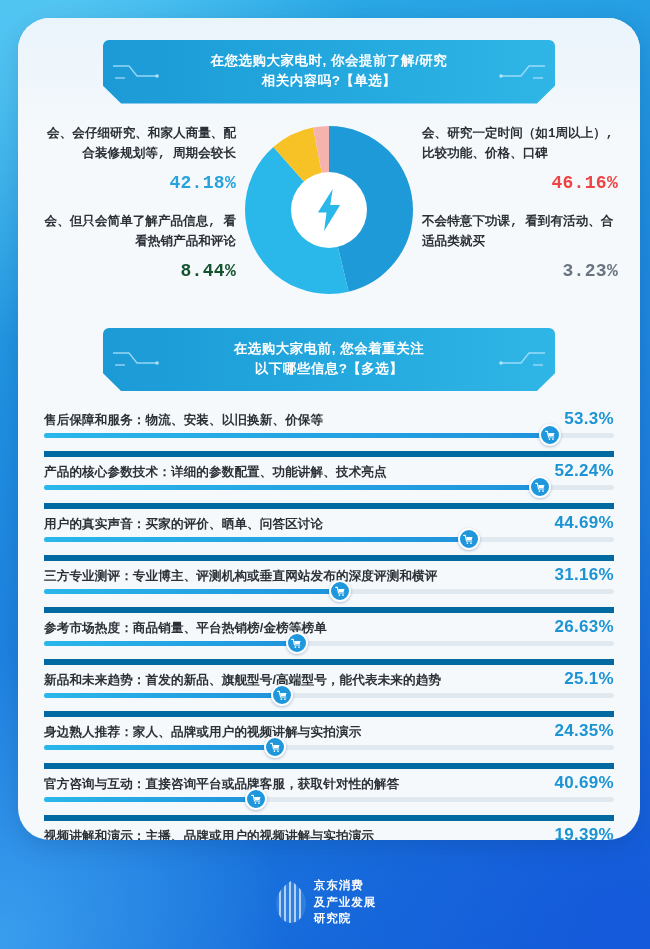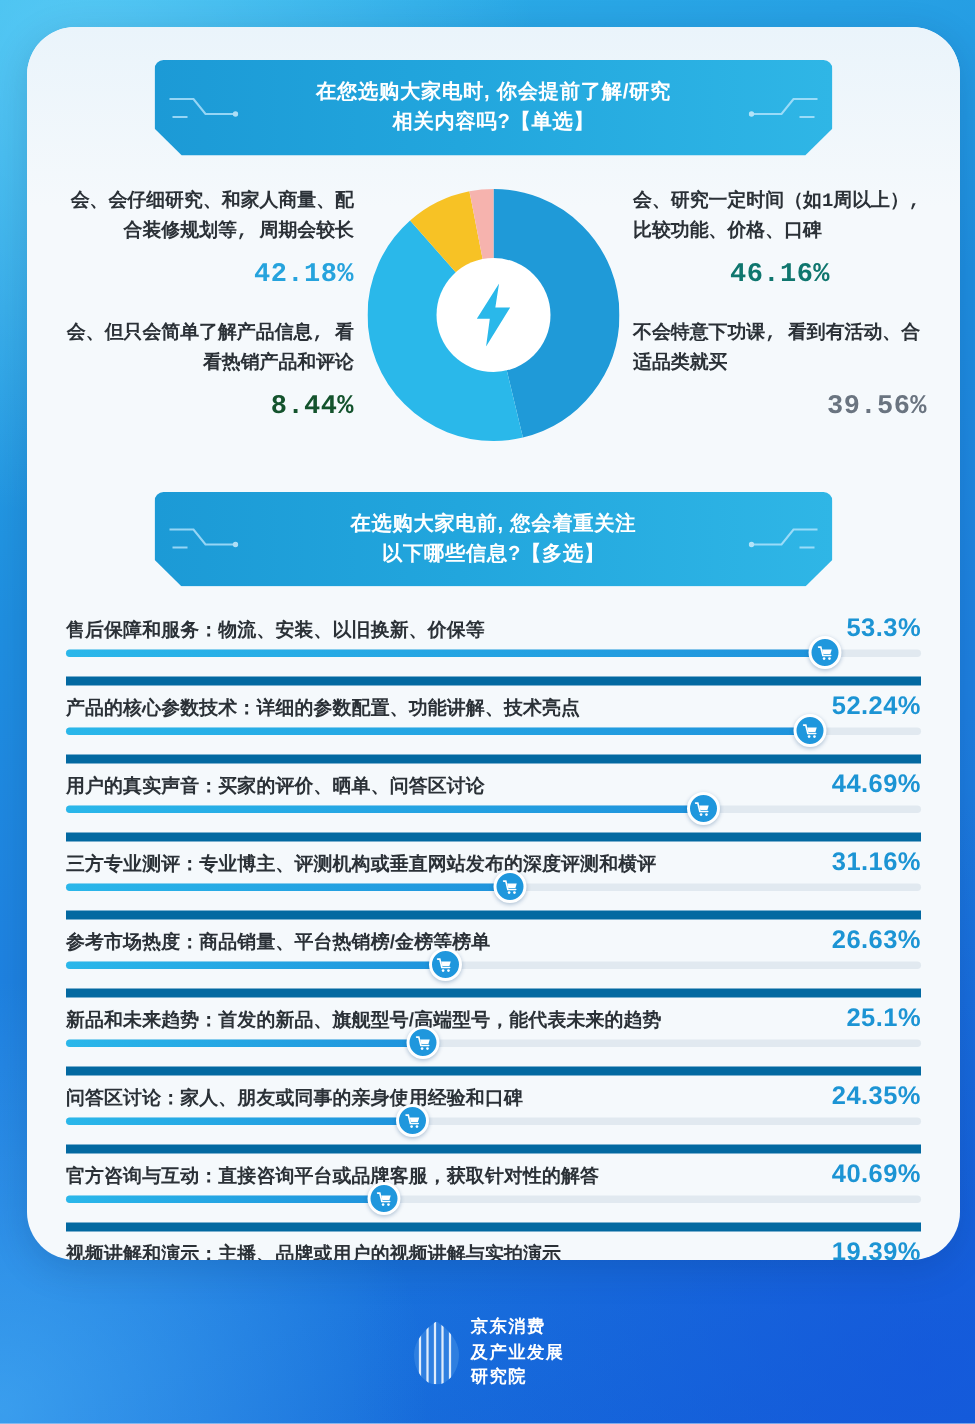--- a/index.html
+++ b/index.html
@@ -93,21 +93,21 @@
   .lbl .pct {
     display: block;
     margin-top: 4px;
     font-size: 18px;
     font-weight: bold;
     letter-spacing: .3px;
   }
   .lbl.l1 { left: 22px;  top: 4px;  text-align: right; }
   .lbl.l1 .pct { color: #26a3dd; }
   .lbl.r1 { right: 22px; top: 4px;  text-align: left; }
-  .lbl.r1 .pct { color: #0f766e; text-align: center; }
+  .lbl.r1 .pct { color: #ef4444; text-align: right; }
   .lbl.l2 { left: 22px;  top: 92px; text-align: right; }
   .lbl.l2 .pct { color: #14532d; }
   .lbl.r2 { right: 22px; top: 92px; text-align: left; }
   .lbl.r2 .pct { color: #6a7480; text-align: right; }
 
   
   .bars {
     margin: 14px 0 0;
     padding: 0 26px;
   }
@@ -217,21 +217,21 @@
       <span class="pct">46.16%</span>
     </div>
 
     <div class="lbl l2">
       <span>会、但只会简单了解产品信息, 看看热销产品和评论</span>
       <span class="pct">8.44%</span>
     </div>
 
     <div class="lbl r2">
       <span>不会特意下功课, 看到有活动、合适品类就买</span>
-      <span class="pct">39.56%</span>
+      <span class="pct">3.23%</span>
     </div>
 
     <div class="donut">
       <svg viewBox="0 0 100 100" width="168" height="168">
 
         <g transform="rotate(-90 50 50)">
           <circle cx="50" cy="50" r="35" fill="none" stroke="#1f9ad8" stroke-width="30" stroke-dasharray="101.51 118.40" stroke-dashoffset="0"></circle>
           <circle cx="50" cy="50" r="35" fill="none" stroke="#2ab8ea" stroke-width="30" stroke-dasharray="92.76 127.15" stroke-dashoffset="-101.51"></circle>
           <circle cx="50" cy="50" r="35" fill="none" stroke="#f7c225" stroke-width="30" stroke-dasharray="18.56 201.35" stroke-dashoffset="-194.27"></circle>
           <circle cx="50" cy="50" r="35" fill="none" stroke="#f6b3ae" stroke-width="30" stroke-dasharray="7.10 212.81" stroke-dashoffset="-212.83"></circle>
@@ -347,21 +347,21 @@
             <svg viewBox="0 0 16 16">
               <path d="M1 2h2.2l2 8.2h7.6" fill="none" stroke="#fff" stroke-width="1.6" stroke-linecap="round"></path>
               <path d="M4.6 4.4h9.2l-1.3 4.4H5.6z" fill="#fff"></path>
               <circle cx="6.4" cy="13.2" r="1.3" fill="#fff"></circle>
               <circle cx="11.6" cy="13.2" r="1.3" fill="#fff"></circle>
             </svg>
           </div>
         </div>
       </div>
       <div class="bar-row">
-        <div class="bar-label">问答区讨论：家人、朋友或同事的亲身使用经验和口碑</div>
+        <div class="bar-label">身边熟人推荐：家人、品牌或用户的视频讲解与实拍演示</div>
         <div class="bar-val">24.35%</div>
         <div class="track">
           <div class="fill" style="width: 40.5833%;"></div>
           <div class="cart" style="left: 40.5833%;">
             <svg viewBox="0 0 16 16">
               <path d="M1 2h2.2l2 8.2h7.6" fill="none" stroke="#fff" stroke-width="1.6" stroke-linecap="round"></path>
               <path d="M4.6 4.4h9.2l-1.3 4.4H5.6z" fill="#fff"></path>
               <circle cx="6.4" cy="13.2" r="1.3" fill="#fff"></circle>
               <circle cx="11.6" cy="13.2" r="1.3" fill="#fff"></circle>
             </svg>

